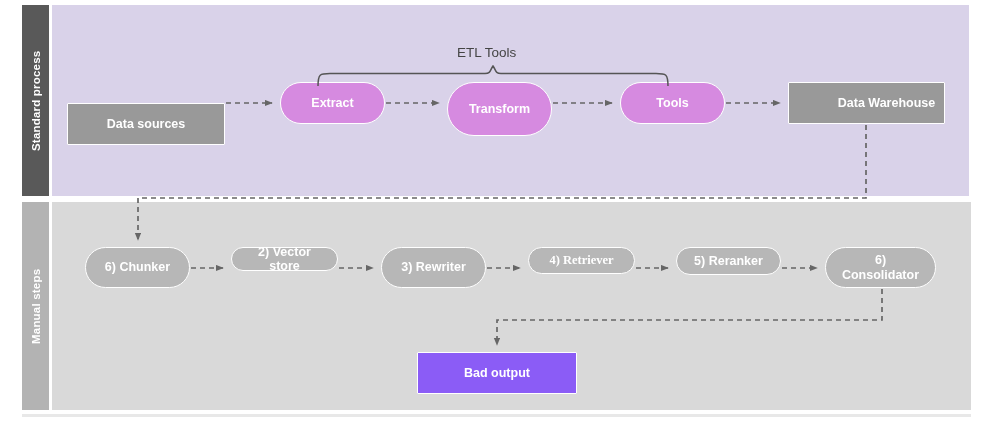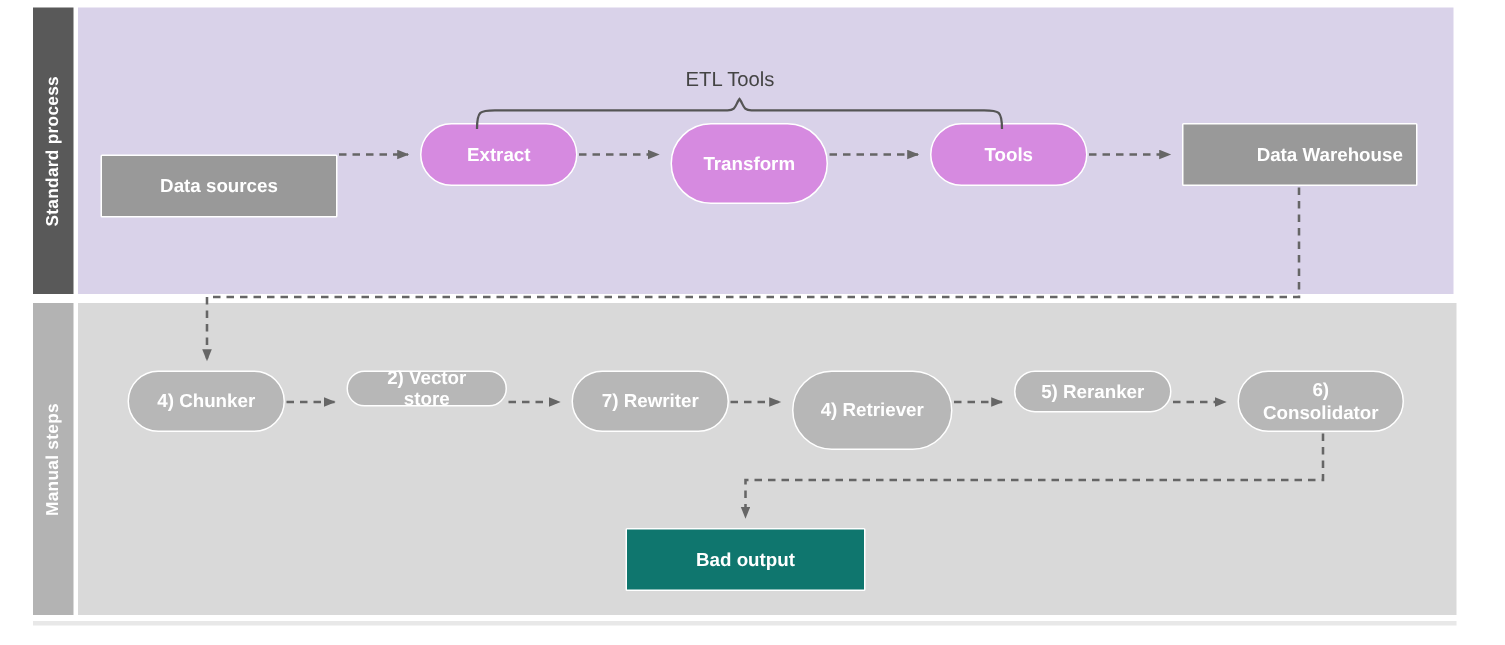--- a/index.html
+++ b/index.html
@@ -89,21 +89,21 @@
   }
   .node.rect {
     border-radius: 1px;
   }
   .node.pill {
     border-radius: 999px;
   }
   .node.gray    { background: #999999; }
   .node.magenta { background: #d68ae0; }
   .node.pillgray{ background: #b7b7b7; }
-  .node.yellow  { background: #0f766e; }
+  .node.yellow  { background: #8b5cf6; }
 
   
   .bracket-label {
     position: absolute;
     color: #444444;
     font-size: 13.5px;
     font-weight: normal;
     white-space: nowrap;
   }
 
@@ -143,32 +143,32 @@
 
   <div class="node pill magenta" style="left:620px; top:82px; width:105px; height:42px;">
     <span>Tools</span>
   </div>
 
   <div class="node rect gray" style="left:788px; top:82px; width:157px; height:42px;padding-left:40px;">
     <span>Data Warehouse</span>
   </div>
 
   <div class="node pill pillgray" style="left:85px; top:247px; width:105px; height:41px;">
-    <span>4) Chunker</span>
+    <span>6) Chunker</span>
   </div>
 
   <div class="node pill pillgray" style="left:231px; top:247px; width:107px; height:24px;">
     <span>2) Vector<br>store</span>
   </div>
 
   <div class="node pill pillgray" style="left:381px; top:247px; width:105px; height:41px;">
-    <span>7) Rewriter</span>
-  </div>
-
-  <div class="node pill pillgray" style="left:528px; top:247px; width:107px; height:53px;">
+    <span>3) Rewriter</span>
+  </div>
+
+  <div class="node pill pillgray" style="left:528px; top:247px; width:107px; height:27px;font-family:Liberation Serif, serif;">
     <span>4) Retriever</span>
   </div>
 
   <div class="node pill pillgray" style="left:676px; top:247px; width:105px; height:28px;">
     <span>5) Reranker</span>
   </div>
 
   <div class="node pill pillgray" style="left:825px; top:247px; width:111px; height:41px;">
     <span>6)<br>Consolidator</span>
   </div>

